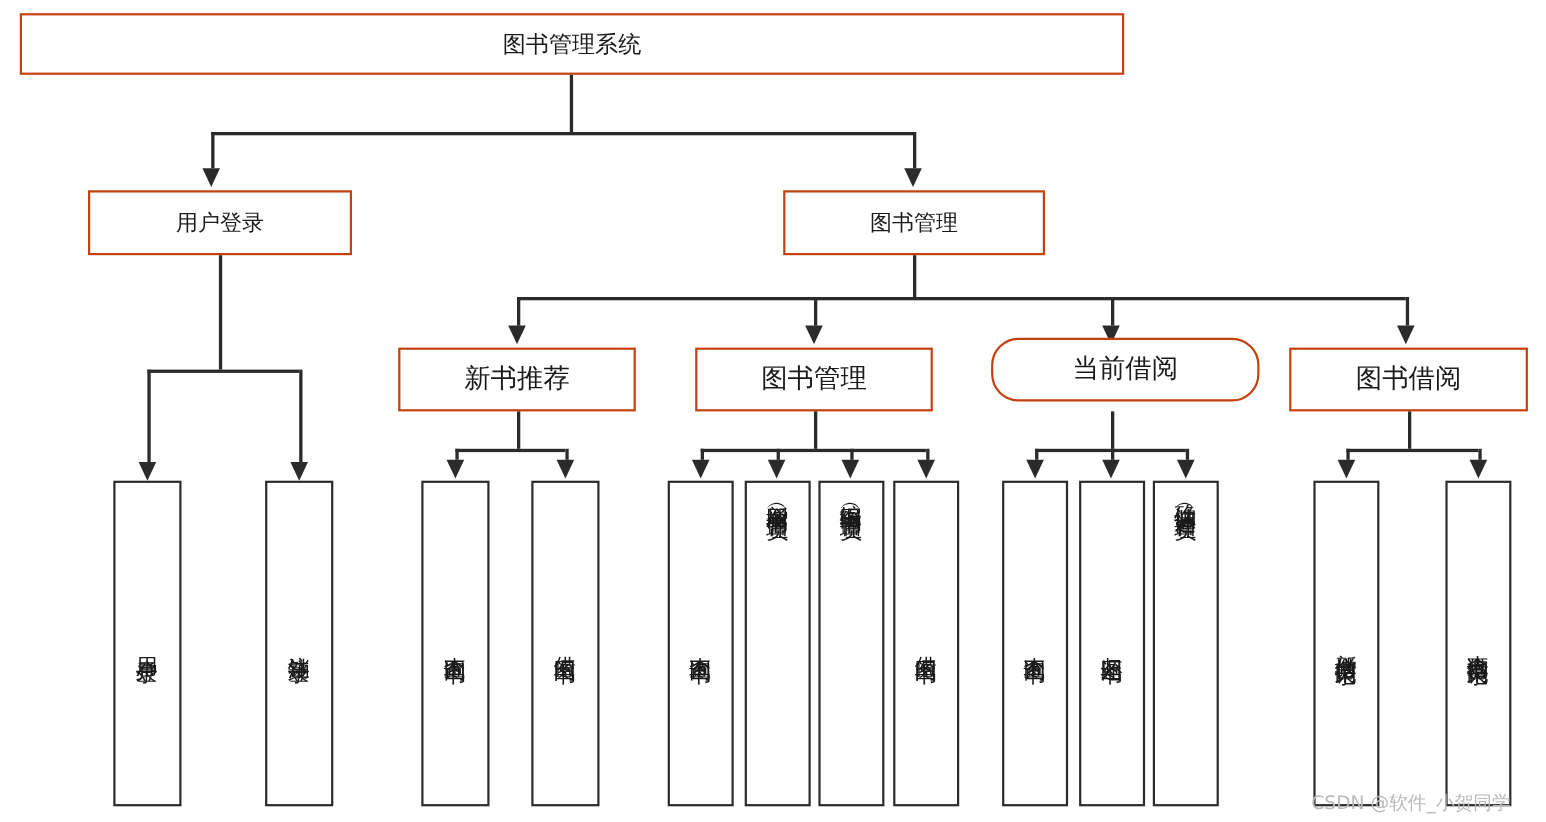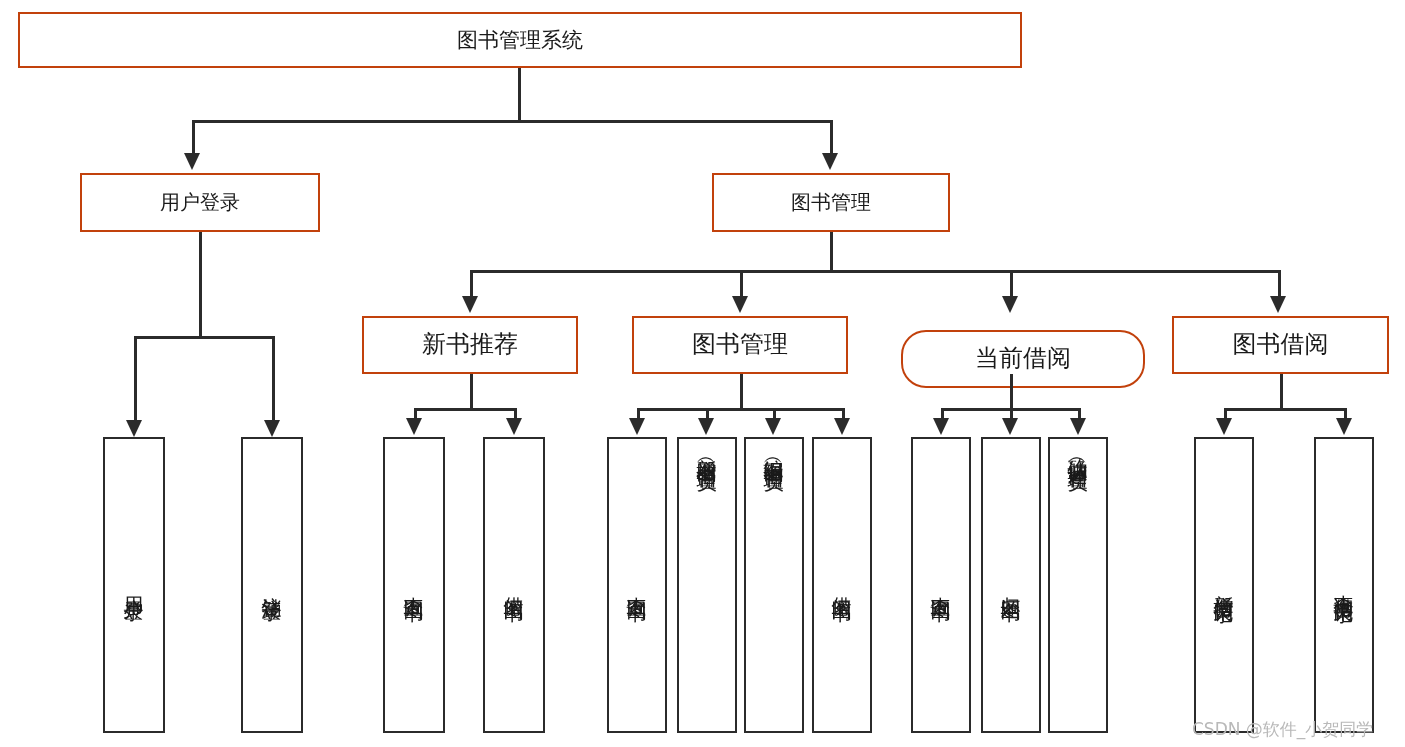--- a/index.html
+++ b/index.html
@@ -115,21 +115,21 @@
 
   <div class="vline" style="left:1278px;top:270px;height:26px;"></div>
   <div class="arrow" style="left:1270px;top:296px;"></div>
 
   <div class="node lvl2" style="left:362px;top:316px;width:216px;height:58px;">
     <span>新书推荐</span>
   </div>
   <div class="node lvl2" style="left:632px;top:316px;width:216px;height:58px;">
     <span>图书管理</span>
   </div>
-  <div class="node lvl2" style="left:901px;top:330px;width:244px;height:58px;border-radius:25px;">
+  <div class="node lvl2" style="left:901px;top:307px;width:244px;height:58px;border-radius:25px;">
     <span>当前借阅</span>
   </div>
   <div class="node lvl2" style="left:1172px;top:316px;width:217px;height:58px;">
     <span>图书借阅</span>
   </div>
 
   <div class="vline" style="left:470px;top:374px;height:34px;"></div>
   <div class="hline" style="left:414px;top:408px;width:100px;"></div>
   <div class="vline" style="left:414px;top:408px;height:10px;"></div>
   <div class="arrow" style="left:406px;top:418px;"></div>

